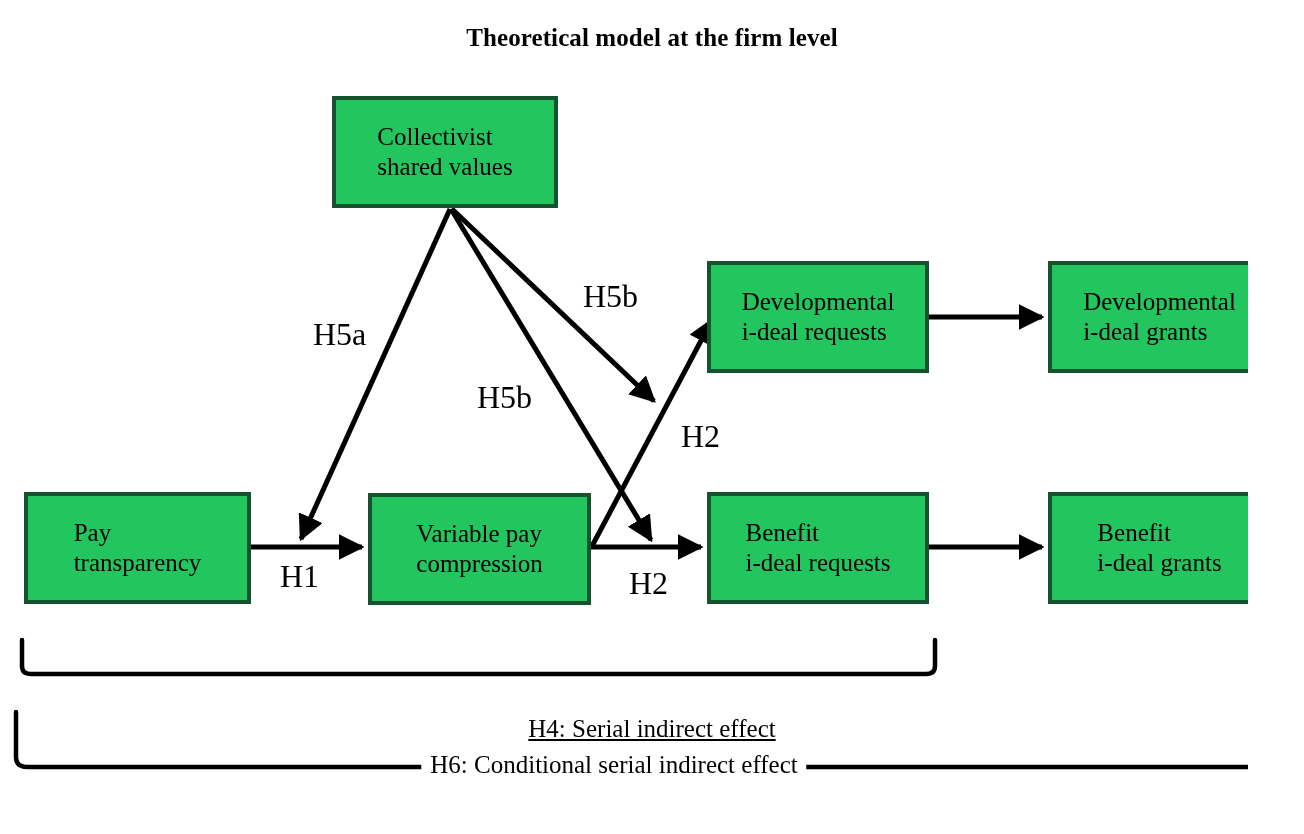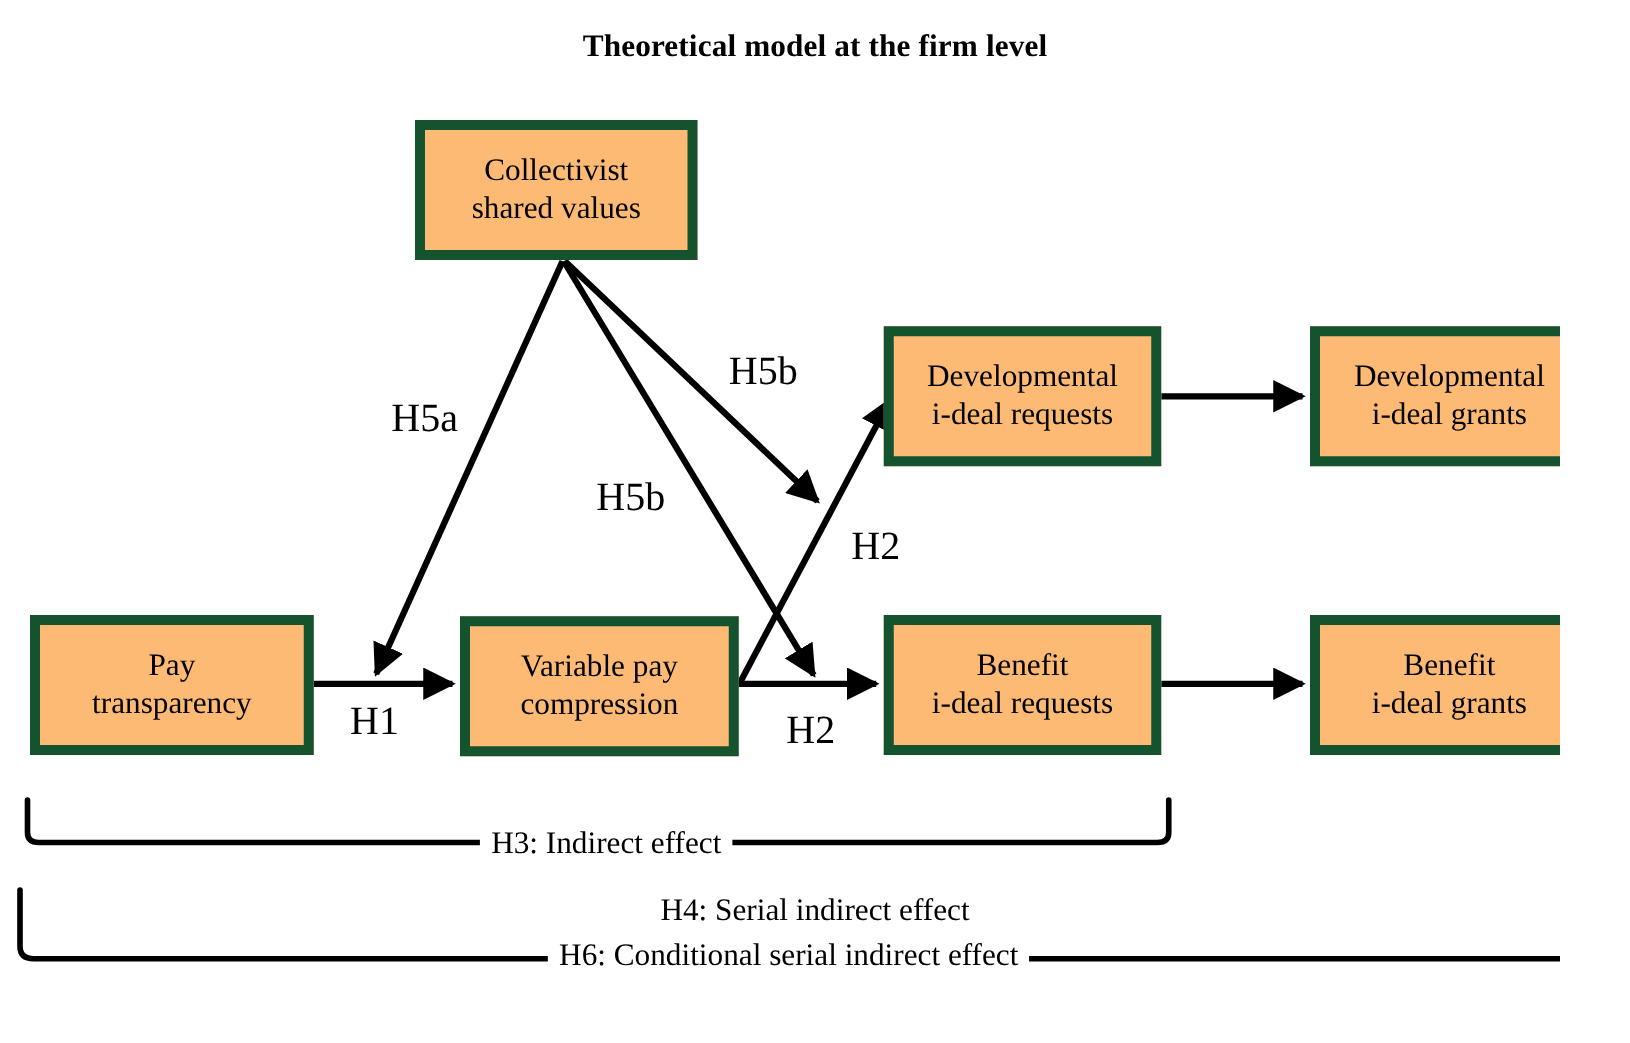--- a/index.html
+++ b/index.html
@@ -33,26 +33,25 @@
     width: 1304px;
     text-align: center;
     font-weight: bold;
     font-size: 25px;
     letter-spacing: 0.1px;
     font-family: "Liberation Serif", "DejaVu Serif", serif;
   }
   .node {
     position: absolute;
     box-sizing: border-box;
-    border: 8px solid #14532d;
-    background: #fdba74;
+    border: 4px solid #14532d;
+    background: #22c55e;
     display: flex;
     align-items: center;
     justify-content: center;
-    text-align: center;
     line-height: 1.22;
     font-size: 25px;
     font-family: "Liberation Serif", "DejaVu Serif", serif;
     white-space: pre-line;
     z-index: 3;
   }
   .edge-label {
     position: absolute;
     font-size: 32px;
     line-height: 1;
@@ -145,17 +144,16 @@
 i-deal grants</span>
   </div>
 
   <div class="edge-label" style="left:313px; top:318px;">H5a</div>
   <div class="edge-label" style="left:583px; top:280px;">H5b</div>
   <div class="edge-label" style="left:477px; top:381px;">H5b</div>
   <div class="edge-label" style="left:681px; top:420px;">H2</div>
   <div class="edge-label" style="left:280px; top:560px;">H1</div>
   <div class="edge-label" style="left:629px; top:567px;">H2</div>
 
-  <div class="bracket-label" style="left:485px; top:662px; transform:translateX(-50%);">H3: Indirect effect</div>
-  <div class="bracket-label" style="left:652px; top:716px; transform:translateX(-50%);">H4: Serial indirect effect</div>
-  <div class="bracket-label" style="left:631px; top:752px; transform:translateX(-50%);">H6: Conditional serial indirect effect</div>
+  <div class="bracket-label" style="left:652px; top:716px; transform:translateX(-50%);text-decoration:underline;">H4: Serial indirect effect</div>
+  <div class="bracket-label" style="left:614px; top:752px; transform:translateX(-50%);">H6: Conditional serial indirect effect</div>
 
 </div>
 
 </body></html>

